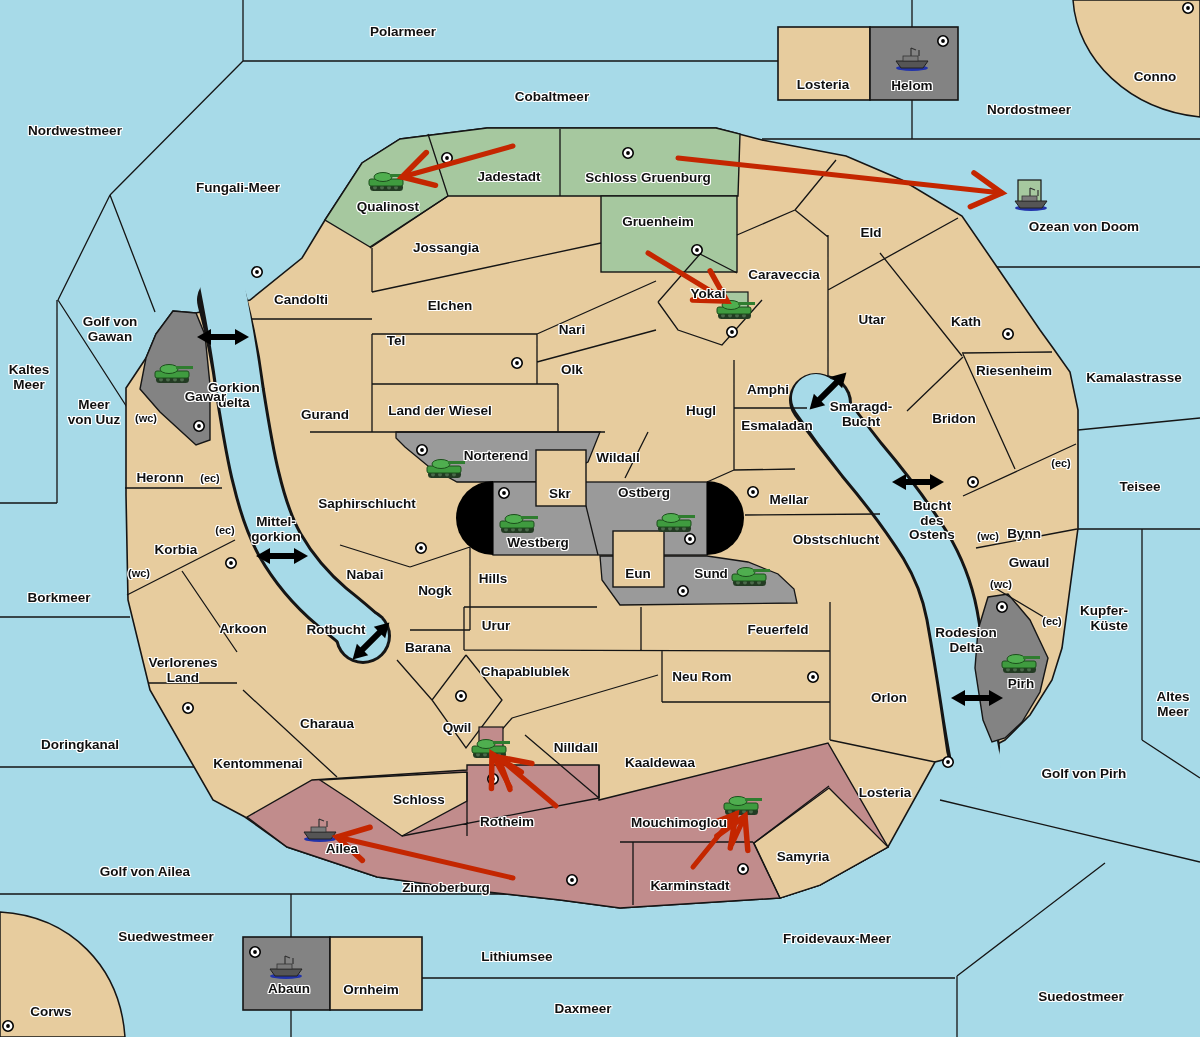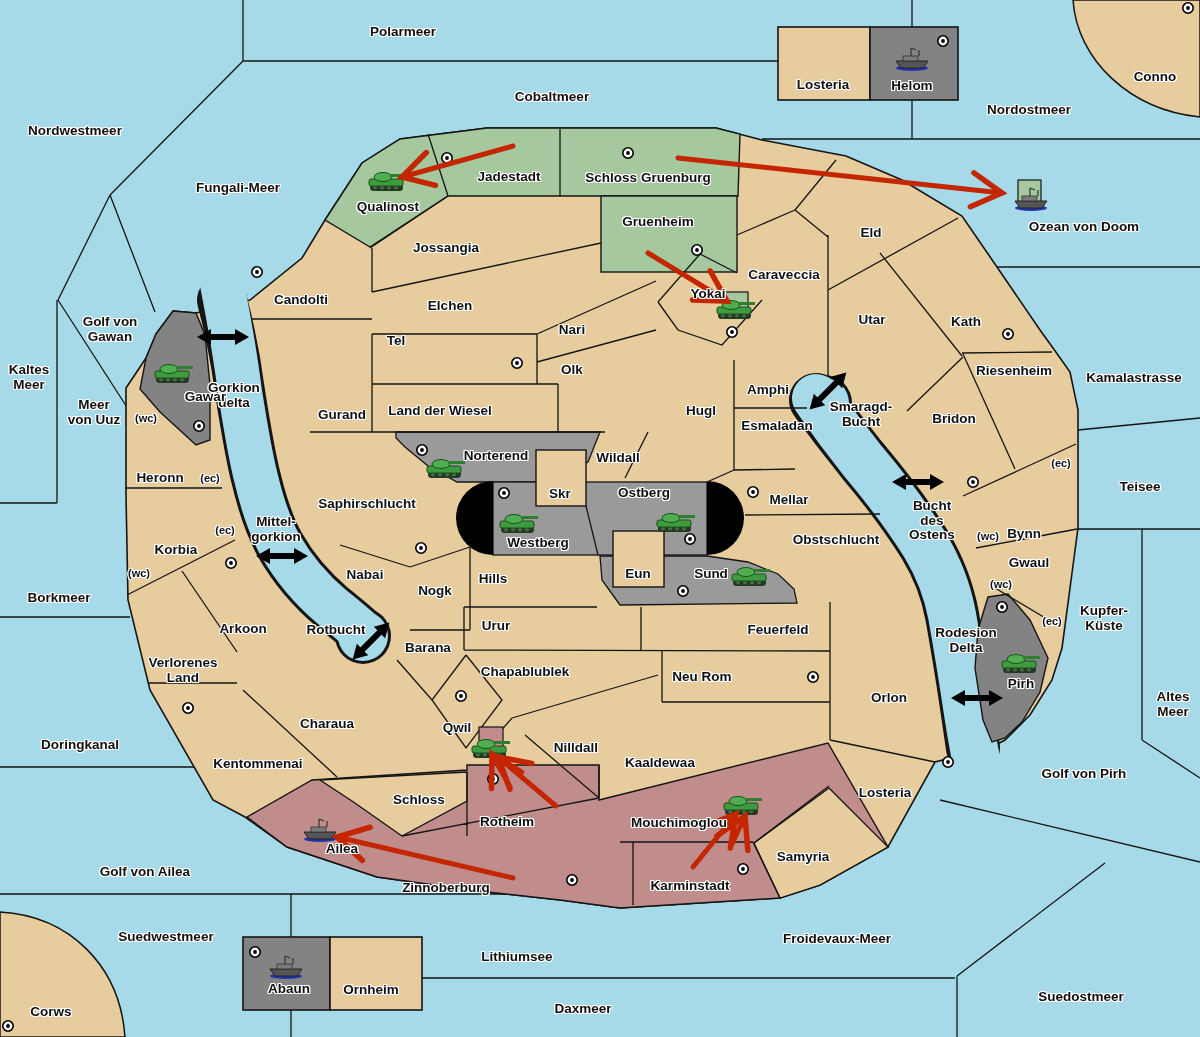--- a/index.html
+++ b/index.html
@@ -209,21 +209,21 @@
       <div class="lbl sea" style="left: 1134px; top: 378px;">Kamalastrasse</div>
       <div class="lbl sea" style="left: 1140px; top: 487px;">Teisee</div>
       <div class="lbl sea" style="left: 861px; top: 415px;">Smaragd-
 Bucht</div>
       <div class="lbl sea" style="left: 276px; top: 530px;">Mittel-
 gorkion</div>
       <div class="lbl sea" style="left: 932px; top: 521px;">Bucht
 des
 Ostens</div>
       <div class="lbl sea" style="left: 59px; top: 598px;">Borkmeer</div>
-      <div class="lbl sea" style="left: 1104px; top: 619px;">Kupfer-
+      <div class="lbl sea" style="left: 1104px; top: 619px; text-align: right;">Kupfer-
 Küste</div>
       <div class="lbl sea" style="left: 336px; top: 630px;">Rotbucht</div>
       <div class="lbl sea" style="left: 1173px; top: 705px;">Altes
 Meer</div>
       <div class="lbl sea" style="left: 966px; top: 641px;">Rodesion
 Delta</div>
       <div class="lbl sea" style="left: 80px; top: 745px;">Doringkanal</div>
       <div class="lbl sea" style="left: 1084px; top: 774px;">Golf von Pirh</div>
       <div class="lbl sea" style="left: 145px; top: 872px;">Golf von Ailea</div>
       <div class="lbl sea" style="left: 166px; top: 937px;">Suedwestmeer</div>
@@ -234,21 +234,21 @@
       <div class="lbl land" style="left: 388px; top: 207px;">Qualinost</div>
       <div class="lbl land" style="left: 509px; top: 177px;">Jadestadt</div>
       <div class="lbl land" style="left: 648px; top: 178px;">Schloss Gruenburg</div>
       <div class="lbl land" style="left: 658px; top: 222px;">Gruenheim</div>
       <div class="lbl land" style="left: 446px; top: 248px;">Jossangia</div>
       <div class="lbl land" style="left: 301px; top: 300px;">Candolti</div>
       <div class="lbl land" style="left: 450px; top: 306px;">Elchen</div>
       <div class="lbl land" style="left: 572px; top: 330px;">Nari</div>
       <div class="lbl land" style="left: 572px; top: 370px;">Olk</div>
       <div class="lbl land" style="left: 396px; top: 341px;">Tel</div>
-      <div class="lbl land" style="left: 342px; top: 415px;">Gurand</div>
+      <div class="lbl land" style="left: 325px; top: 415px;">Gurand</div>
       <div class="lbl land" style="left: 440px; top: 411px;">Land der Wiesel</div>
       <div class="lbl land" style="left: 708px; top: 294px;">Yokai</div>
       <div class="lbl land" style="left: 784px; top: 275px;">Caraveccia</div>
       <div class="lbl land" style="left: 871px; top: 233px;">Eld</div>
       <div class="lbl land" style="left: 872px; top: 320px;">Utar</div>
       <div class="lbl land" style="left: 966px; top: 322px;">Kath</div>
       <div class="lbl land" style="left: 1014px; top: 371px;">Riesenheim</div>
       <div class="lbl land" style="left: 954px; top: 419px;">Bridon</div>
       <div class="lbl land" style="left: 768px; top: 390px;">Amphi</div>
       <div class="lbl land" style="left: 701px; top: 411px;">Hugl</div>

